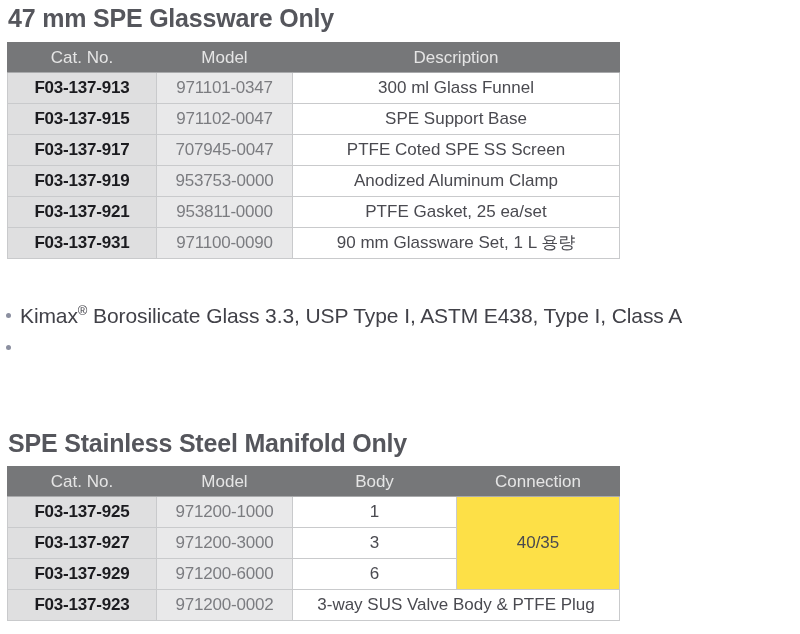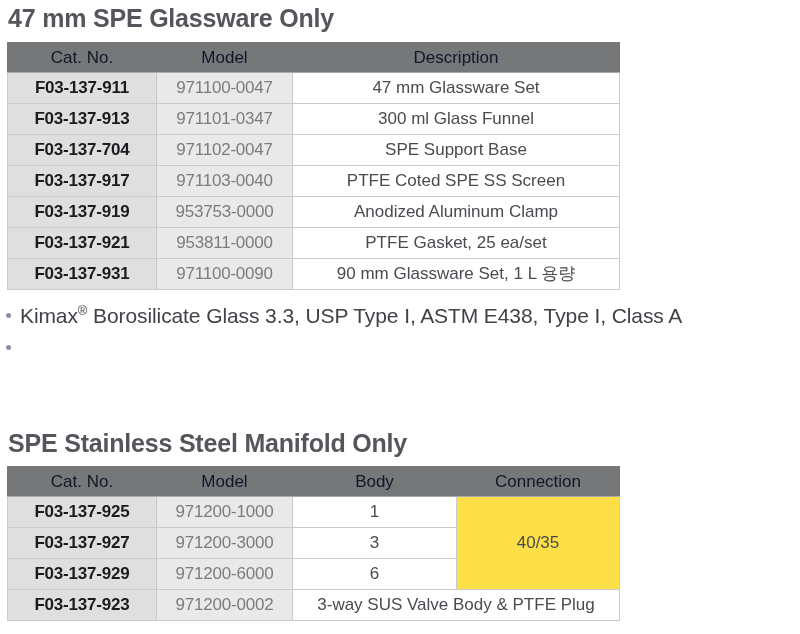--- a/index.html
+++ b/index.html
@@ -47,21 +47,21 @@
     height: 30px;
     line-height: 30px;
     font-size: 17px;
     text-align: center;
     vertical-align: middle;
     white-space: nowrap;
     overflow: hidden;
   }
   table.spec thead th {
     background: #767779;
-    color: #0f172a;
+    color: #e5e5e5;
     font-weight: normal;
     font-size: 17px;
     border-color: #767779;
     border-bottom: 1px solid #a9aaac;
     height: 29px;
     line-height: 29px;
   }
   td.cat {
     background: #dfdfe0;
     color: #1b1b1f;
@@ -148,37 +148,32 @@
     </colgroup>
     <thead>
       <tr>
         <th>Cat. No.</th>
         <th>Model</th>
         <th>Description</th>
       </tr>
     </thead>
     <tbody>
       <tr>
-        <td class="cat">F03-137-911</td>
-        <td class="model">971100-0047</td>
-        <td class="desc">47 mm Glassware Set</td>
-      </tr>
-      <tr>
         <td class="cat">F03-137-913</td>
         <td class="model">971101-0347</td>
         <td class="desc">300 ml Glass Funnel</td>
       </tr>
       <tr>
-        <td class="cat">F03-137-704</td>
+        <td class="cat">F03-137-915</td>
         <td class="model">971102-0047</td>
         <td class="desc">SPE Support Base</td>
       </tr>
       <tr>
         <td class="cat">F03-137-917</td>
-        <td class="model">971103-0040</td>
+        <td class="model">707945-0047</td>
         <td class="desc">PTFE Coted SPE SS Screen</td>
       </tr>
       <tr>
         <td class="cat">F03-137-919</td>
         <td class="model">953753-0000</td>
         <td class="desc">Anodized Aluminum Clamp</td>
       </tr>
       <tr>
         <td class="cat">F03-137-921</td>
         <td class="model">953811-0000</td>

